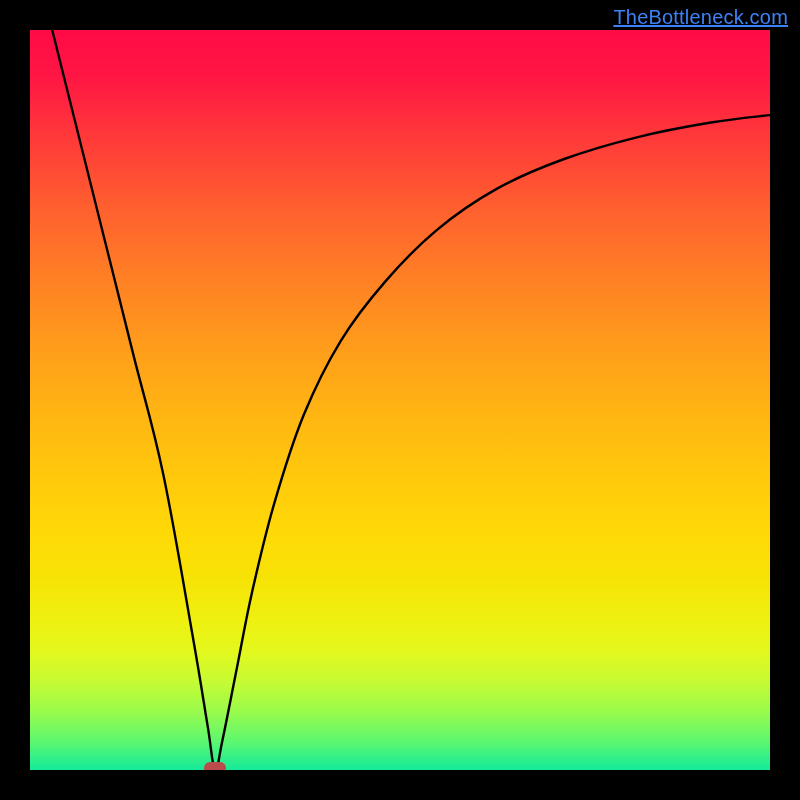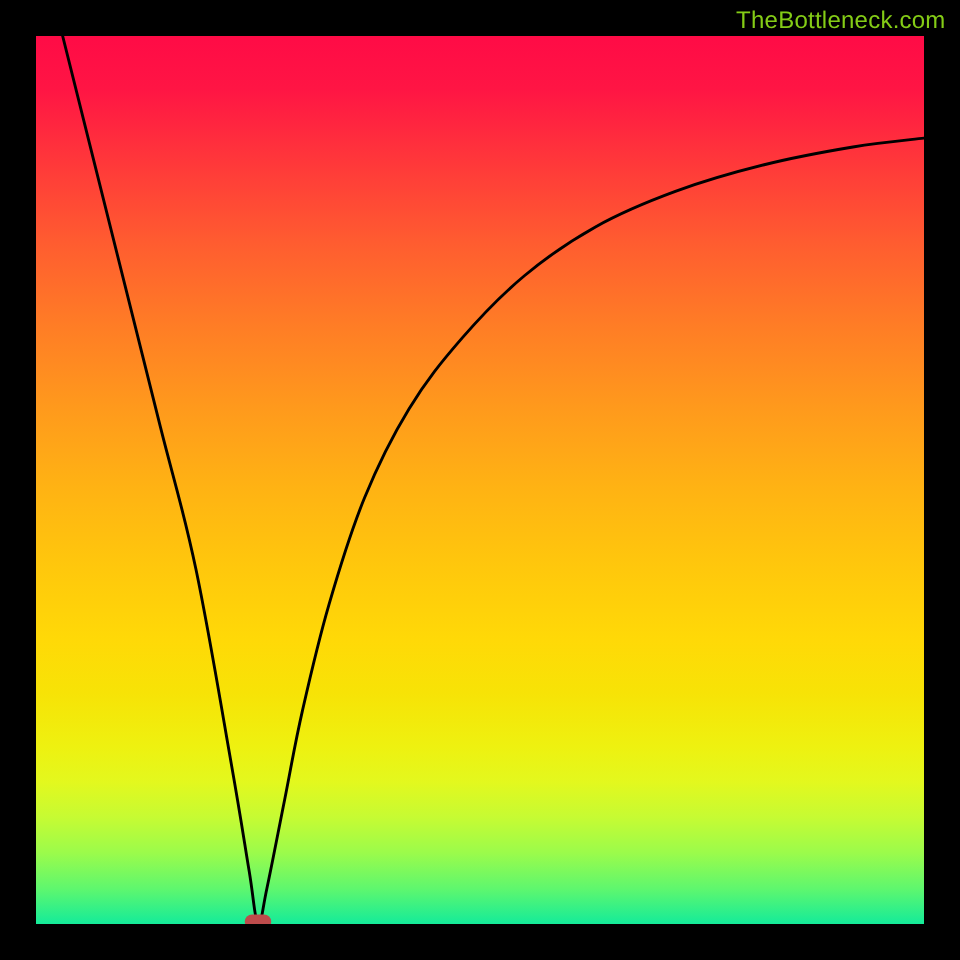--- a/index.html
+++ b/index.html
@@ -47,24 +47,25 @@
       #c6fb33 88%,
       #9bfb4b 92%,
       #5ff76e 96%,
       #14eb9a 100%
     );
   }
   .watermark {
     position: absolute;
     top: 6px;
     right: 12px;
-    color: #84cc16;
+    color: #3b82f6;
     font-size: 20px;
     letter-spacing: 0.2px;
     font-weight: 400;
+    text-decoration: underline;
   }
   svg.curve {
     position: absolute;
     inset: 0;
     width: 100%;
     height: 100%;
   }
   .minpoint {
     position: absolute;
     width: 22px;

